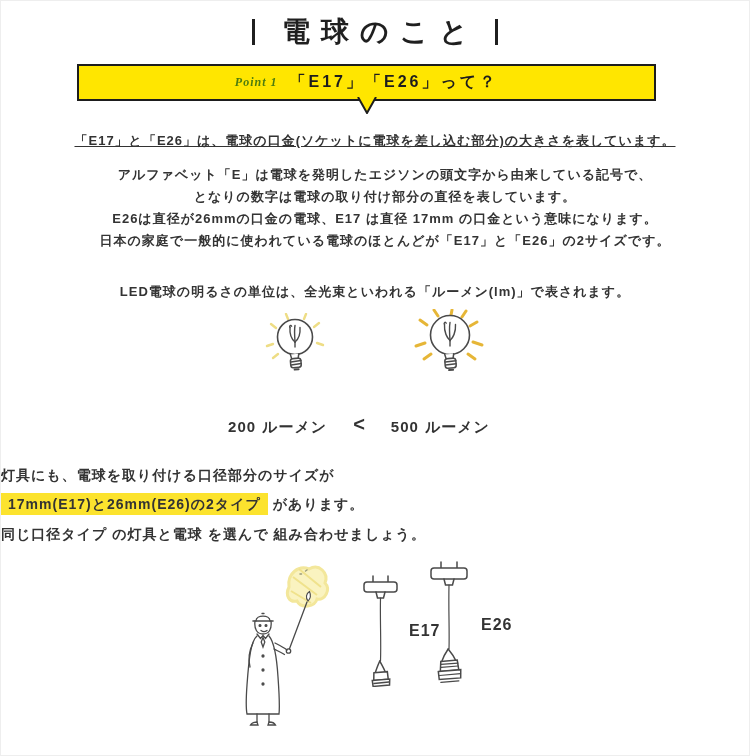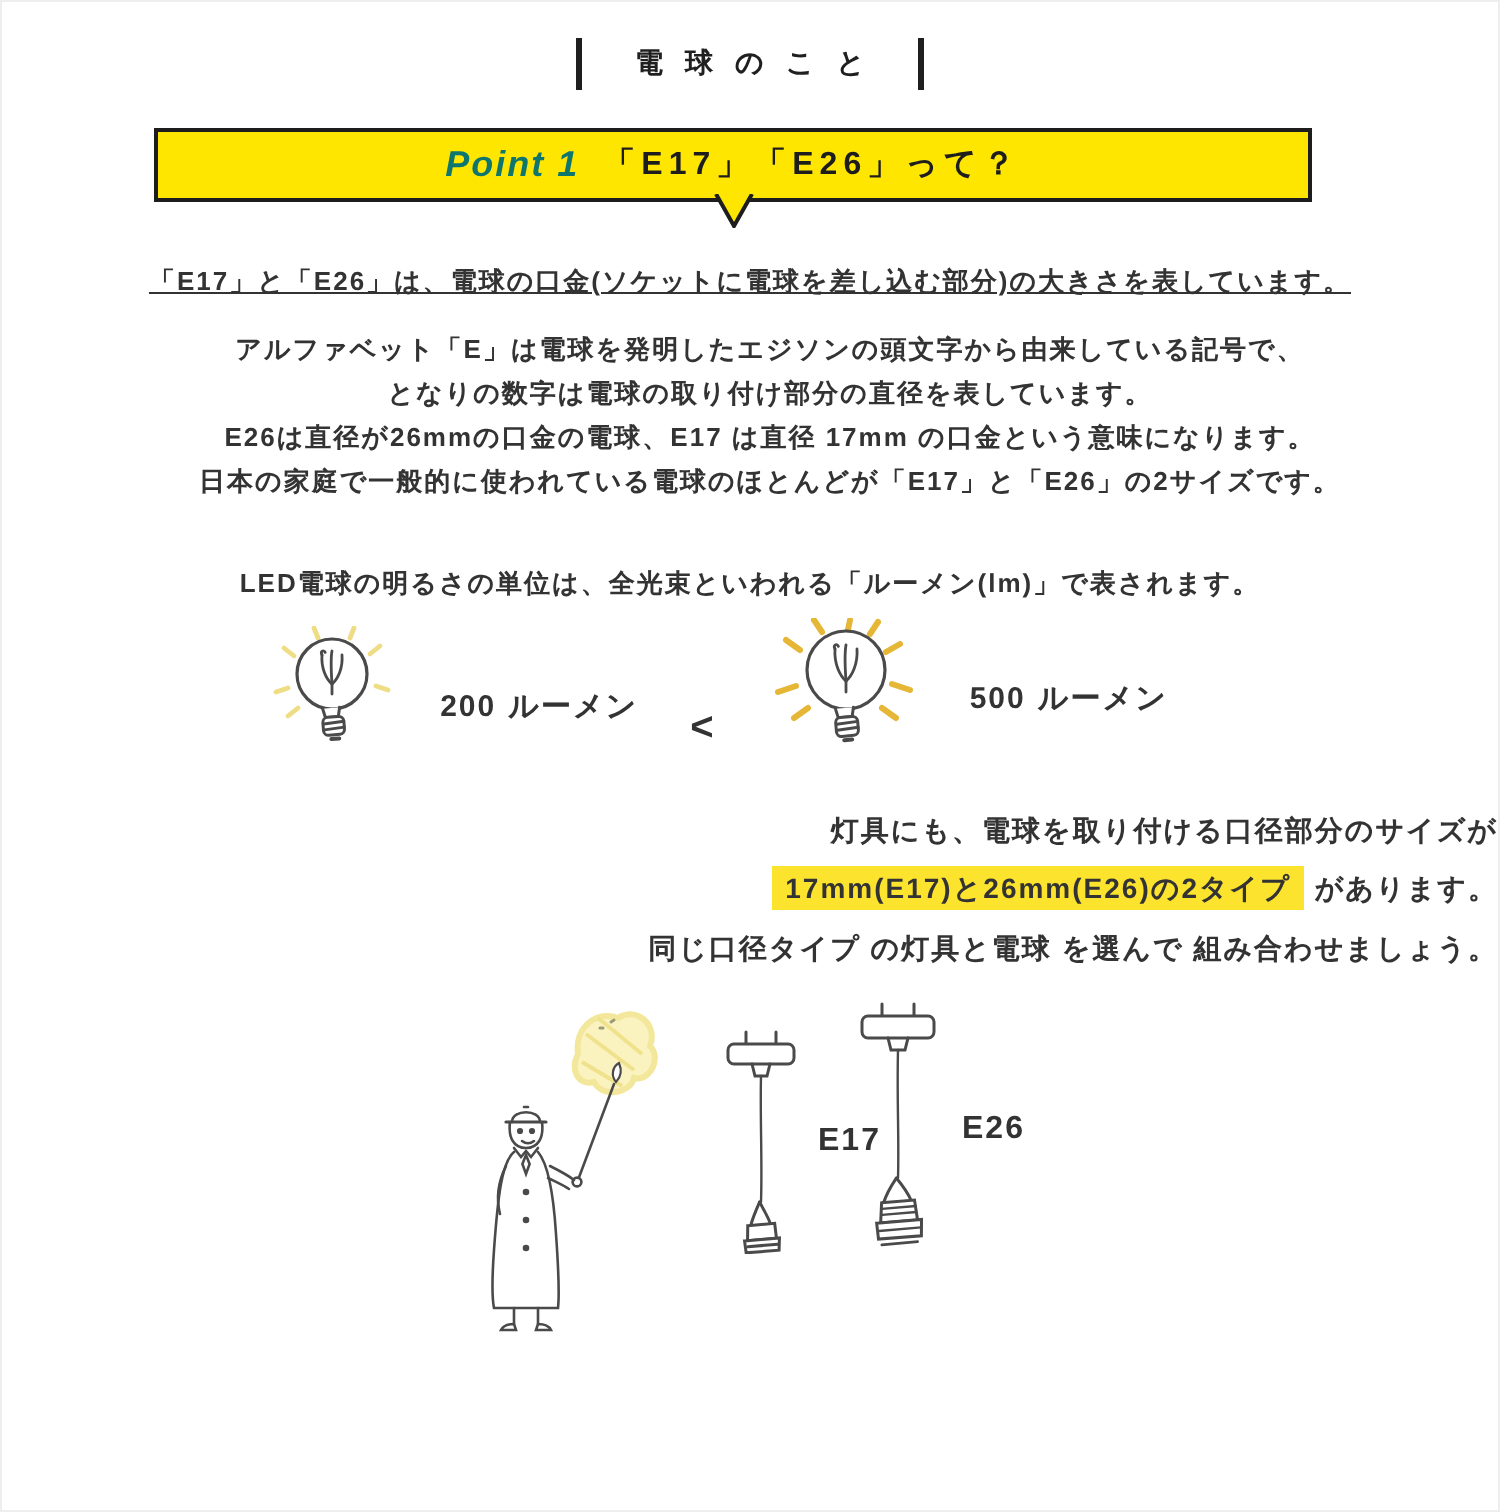--- a/index.html
+++ b/index.html
@@ -4,53 +4,53 @@
 <style>
   html,body{margin:0;padding:0;background:#fff;}
   body{font-family:"Liberation Sans",sans-serif;color:#333;}
   .canvas{position:relative;width:750px;height:756px;background:#fff;overflow:hidden;
           border:1px solid #eee;box-sizing:border-box;}
 
   
   .page-title-row{display:flex;justify-content:center;align-items:center;gap:16px;
                   padding-top:16px;height:30px;}
   .title-bar{width:3px;height:26px;background:#1f1f1f;}
-  .page-title{font-size:14px;font-weight:bold;letter-spacing:11px;color:#1f1f1f;
+  .page-title{font-size:28px;font-weight:bold;letter-spacing:11px;color:#1f1f1f;
               padding-left:11px;}
 
   
   .banner{position:relative;width:575px;margin-left:76px;margin-top:17px;
           background:#ffe600;border:2px solid #1d1d1d;height:33px;
           display:flex;align-items:center;justify-content:center;gap:12px;}
   .banner.second{margin-top:15px;}
-  .point-label{font-family:Liberation Sans, sans-serif;font-style:italic;font-weight:bold;
-               font-size:18px;color:#0f766e;letter-spacing:1px;}
+  .point-label{font-family:Liberation Serif, serif;font-style:italic;font-weight:bold;
+               font-size:12px;color:#4d7c0f;letter-spacing:1px;}
   .banner-title{font-size:16px;font-weight:bold;color:#1d1d1d;letter-spacing:3px;}
   .banner-tail{position:absolute;left:50%;bottom:-15px;transform:translateX(-50%);}
 
   
   .intro-line{margin-top:30px;text-align:center;font-size:13px;font-weight:bold;
               letter-spacing:1px;line-height:20px;text-decoration:underline;}
   .para{margin-top:13px;text-align:center;font-size:13px;font-weight:bold;
         letter-spacing:1px;line-height:22px;padding-left:20px;}
   .para2{margin-top:29px;text-align:center;font-size:13px;font-weight:bold;
          letter-spacing:1px;line-height:22px;}
 
   
   .lumen-row{margin-top:6px;display:flex;justify-content:center;align-items:flex-end;
              gap:26px;transform:translateX(-16px);}
-  .bulb-fig{display:flex;flex-direction:row;align-items:flex-start;gap:22px;}
+  .bulb-fig{display:flex;flex-direction:column;align-items:flex-end;gap:10px;}
   .lumen-caption{font-weight:bold;color:#333;display:flex;align-items:baseline;gap:6px;}
   .lumen-caption .num{font-size:15px;letter-spacing:1px;}
   .lumen-caption .unit{font-size:15px;letter-spacing:1px;margin-top:31px;}
   .lt-operator{font-size:20px;font-weight:bold;color:#333;align-self:flex-end;
                padding-bottom:1px;}
 
   
-  .socket-block{margin-top:28px;text-align:right;font-weight:bold;color:#333;}
+  .socket-block{margin-top:28px;text-align:left;font-weight:bold;color:#333;}
   .socket-line1{font-size:14px;letter-spacing:1px;line-height:20px;}
   .socket-line2{margin-top:7px;font-size:14px;letter-spacing:1px;line-height:25px;}
   .hl{background:#fce32e;padding:3px 7px;}
   .socket-line3{margin-top:7px;font-size:14px;letter-spacing:1px;line-height:20px;}
 
   
   .bottom-zone{position:relative;margin-top:13px;height:176px;}
   .man-wrap{position:absolute;left:226px;top:0;}
   .pendant-block{position:absolute;display:flex;align-items:center;}
   .pendant-block.small{left:352px;top:18px;}

